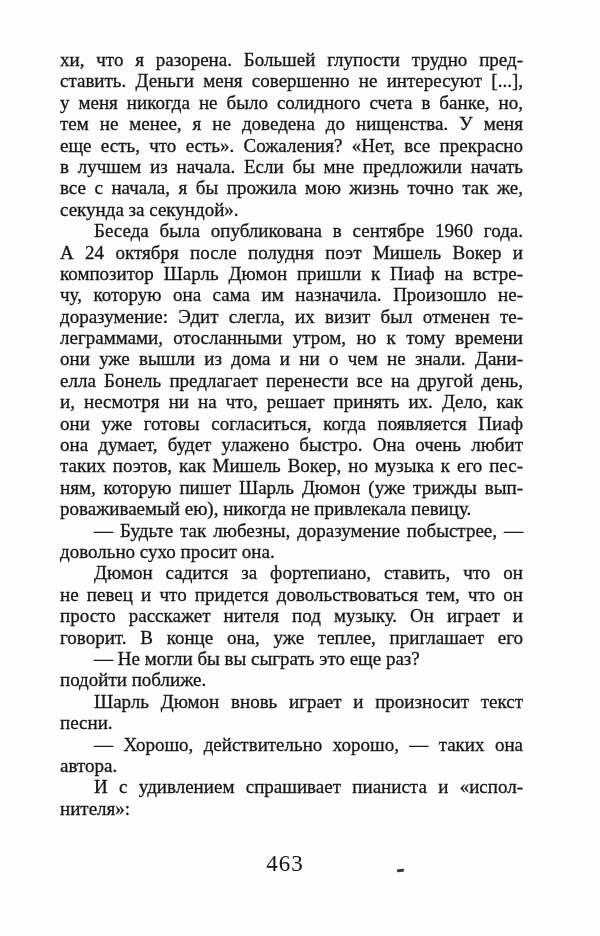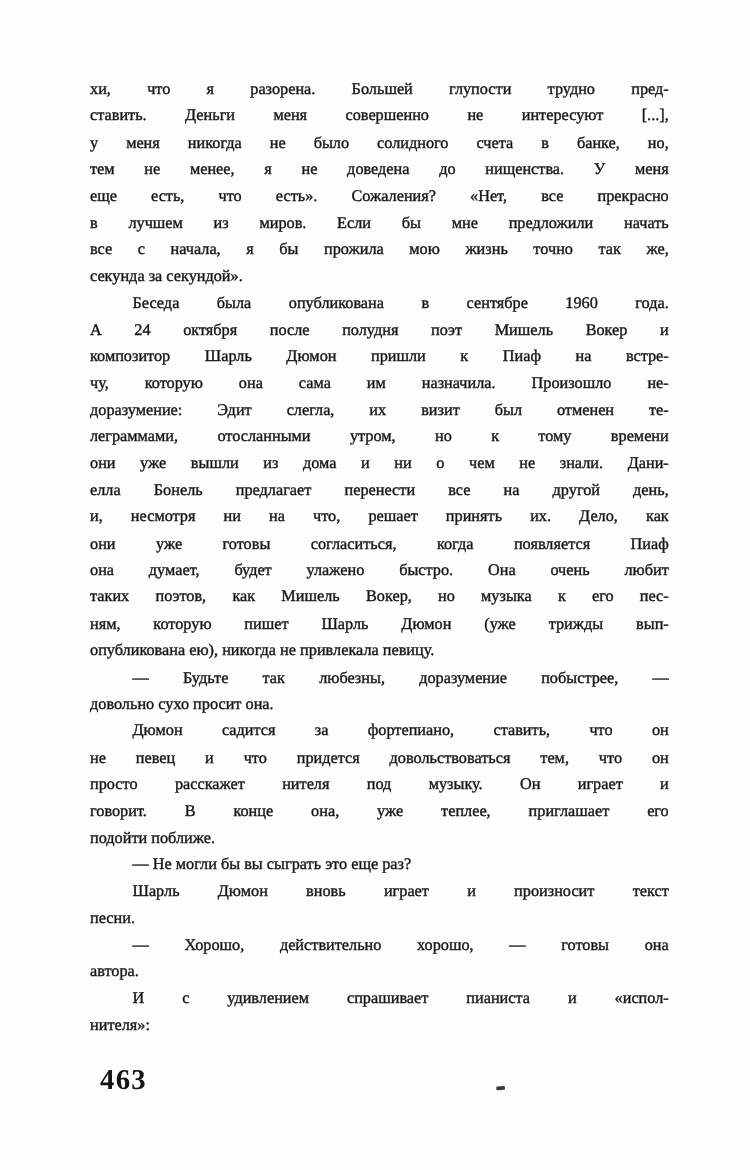--- a/index.html
+++ b/index.html
@@ -13,49 +13,48 @@
   .page {
     position: relative;
     width: 600px;
     height: 936px;
     background: linear-gradient(180deg, #fdfdfc 0%, #fefefd 100%);
     font-family: "Liberation Serif", "DejaVu Serif", serif;
     color: #161616;
   }
   .text-block {
     position: absolute;
-    left: 72px;
+    left: 60px;
     top: 49px;
     width: 463px;
-    font-size: 13px;
+    font-size: 19px;
     line-height: 21.4px;
-    margin-top: 11px;
     -webkit-text-stroke: 0.3px #161616;
   }
   .line {
     text-align: justify;
     text-align-last: justify;
     height: 21.4px;
     white-space: nowrap;
   }
   .line.end {
     text-align: center;
     text-align-last: left;
   }
   .line.indent {
     padding-left: 34px;
   }
   .page-number {
     position: absolute;
     top: 851px;
-    left: 80px;
+    left: 60px;
     width: 450px;
-    text-align: left;
+    text-align: center;
     font-size: 23px;
-    font-weight: 700;
+    font-weight: 400;
     letter-spacing: 1px;
     color: #131313;
   }
   .scan-dash {
     position: absolute;
     left: 397px;
     top: 869px;
     width: 7px;
     height: 3px;
     background: #3a3a3a;
@@ -66,47 +65,47 @@
 </head>
 <body>
 
 <div class="page">
   <div class="text-block">
       <div class="line">хи, что я разорена. Большей глупости трудно пред-</div>
       <div class="line">ставить. Деньги меня совершенно не интересуют [...],</div>
       <div class="line">у меня никогда не было солидного счета в банке, но,</div>
       <div class="line">тем не менее, я не доведена до нищенства. У меня</div>
       <div class="line">еще есть, что есть». Сожаления? «Нет, все прекрасно</div>
-      <div class="line">в лучшем из миров. Если бы мне предложили начать</div>
+      <div class="line">в лучшем из начала. Если бы мне предложили начать</div>
       <div class="line">все с начала, я бы прожила мою жизнь точно так же,</div>
       <div class="line end">секунда за секундой».</div>
       <div class="line indent">Беседа была опубликована в сентябре 1960 года.</div>
       <div class="line">А 24 октября после полудня поэт Мишель Вокер и</div>
       <div class="line">композитор Шарль Дюмон пришли к Пиаф на встре-</div>
       <div class="line">чу, которую она сама им назначила. Произошло не-</div>
       <div class="line">доразумение: Эдит слегла, их визит был отменен те-</div>
       <div class="line">леграммами, отосланными утром, но к тому времени</div>
       <div class="line">они уже вышли из дома и ни о чем не знали. Дани-</div>
       <div class="line">елла Бонель предлагает перенести все на другой день,</div>
       <div class="line">и, несмотря ни на что, решает принять их. Дело, как</div>
       <div class="line">они уже готовы согласиться, когда появляется Пиаф</div>
       <div class="line">она думает, будет улажено быстро. Она очень любит</div>
       <div class="line">таких поэтов, как Мишель Вокер, но музыка к его пес-</div>
       <div class="line">ням, которую пишет Шарль Дюмон (уже трижды вып-</div>
-      <div class="line end">опубликована ею), никогда не привлекала певицу.</div>
+      <div class="line end">роваживаемый ею), никогда не привлекала певицу.</div>
       <div class="line indent">— Будьте так любезны, доразумение побыстрее, —</div>
       <div class="line end">довольно сухо просит она.</div>
       <div class="line indent">Дюмон садится за фортепиано, ставить, что он</div>
       <div class="line">не певец и что придется довольствоваться тем, что он</div>
       <div class="line">просто расскажет нителя под музыку. Он играет и</div>
       <div class="line">говорит. В конце она, уже теплее, приглашает его</div>
+      <div class="line indent end">— Не могли бы вы сыграть это еще раз?</div>
       <div class="line end">подойти поближе.</div>
-      <div class="line indent end">— Не могли бы вы сыграть это еще раз?</div>
       <div class="line indent">Шарль Дюмон вновь играет и произносит текст</div>
       <div class="line end">песни.</div>
-      <div class="line indent">— Хорошо, действительно хорошо, — готовы она</div>
+      <div class="line indent">— Хорошо, действительно хорошо, — таких она</div>
       <div class="line end">автора.</div>
       <div class="line indent">И с удивлением спрашивает пианиста и «испол-</div>
       <div class="line end">нителя»:</div>
     </div>
   <div class="page-number">463</div>
   <div class="scan-dash"></div>
 </div>
 
 </body></html>

